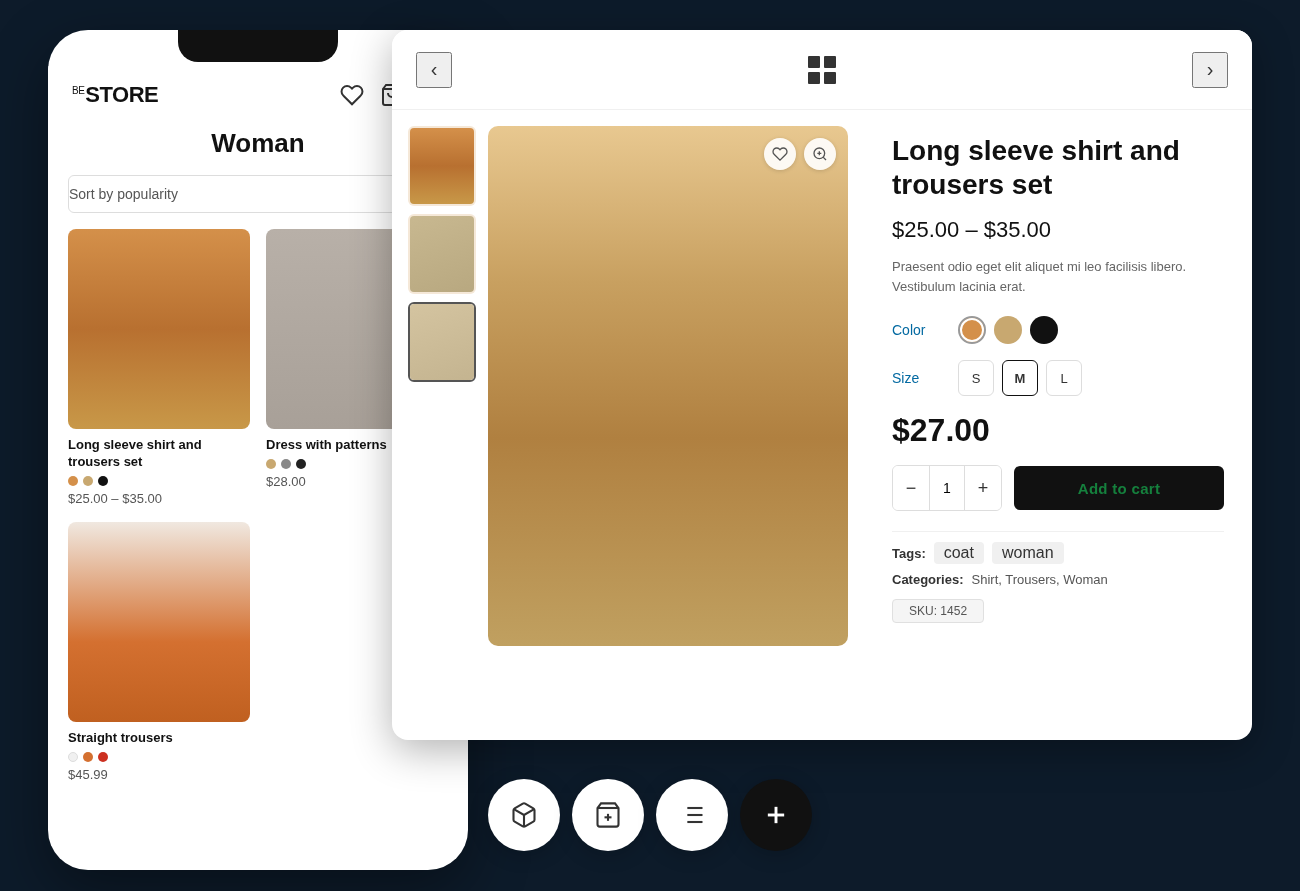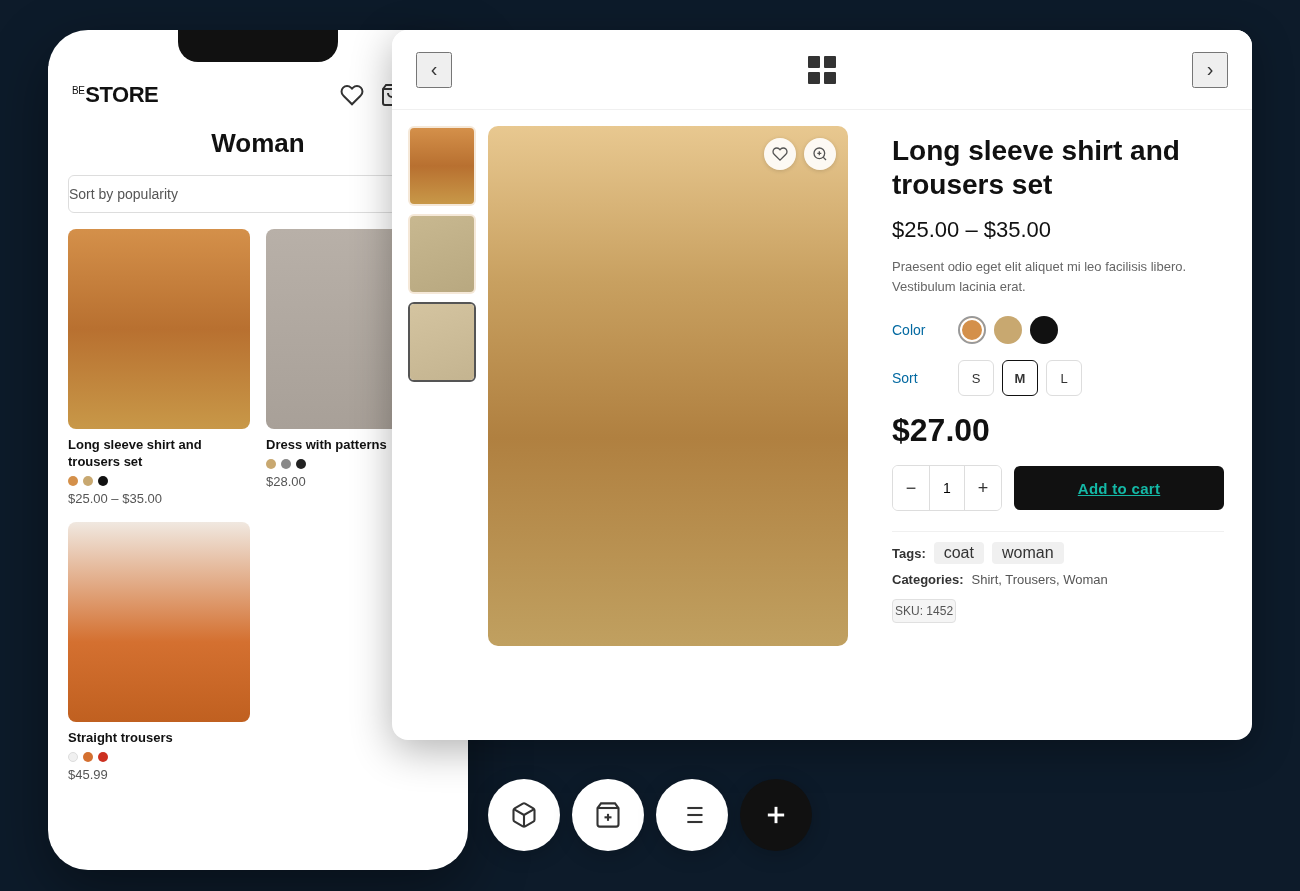--- a/index.html
+++ b/index.html
@@ -412,28 +412,27 @@
       justify-content: center;
       font-size: 14px;
       border-left: 1px solid #ddd;
       border-right: 1px solid #ddd;
     }
 
     .add-cart-btn {
       flex: 1;
       height: 44px;
       background: #111;
-      color: #14b8a6;
+      color: #15803d;
       border: none;
       border-radius: 6px;
       font-size: 15px;
       font-weight: 600;
       cursor: pointer;
       letter-spacing: 0.3px;
-      text-decoration: underline;
     }
 
     .meta-row {
       font-size: 13px;
       color: #555;
       margin-bottom: 8px;
       display: flex;
       gap: 8px;
       align-items: center;
       flex-wrap: wrap;
@@ -449,21 +448,21 @@
       border-radius: 4px;
       padding: 2px 10px;
       font-size: 16px;
       color: #333;
     }
 
     .sku-badge {
       background: #f5f5f5;
       border: 1px solid #e0e0e0;
       border-radius: 4px;
-      padding: 4px 2px;
+      padding: 4px 16px;
       font-size: 12px;
       color: #555;
       display: inline-block;
       margin-top: 4px;
     }
 
     .img-person-orange {
       background: linear-gradient(180deg, #d4904a 0%, #b87030 50%, #c89848 100%);
     }
     .img-person-pattern {
@@ -676,21 +675,21 @@
       <div class="option-row">
         <span class="option-label">Color</span>
         <div class="color-options">
           <div class="color-option selected" style="background:#d4904a;"></div>
           <div class="color-option" style="background:#c8a870;"></div>
           <div class="color-option" style="background:#111;"></div>
         </div>
       </div>
 
       <div class="option-row">
-        <span class="option-label">Sort</span>
+        <span class="option-label">Size</span>
         <div class="size-options">
           <div class="size-option">S</div>
           <div class="size-option selected">M</div>
           <div class="size-option">L</div>
         </div>
       </div>
 
       <div class="current-price">$27.00</div>
 
       <div class="add-to-cart-row">

